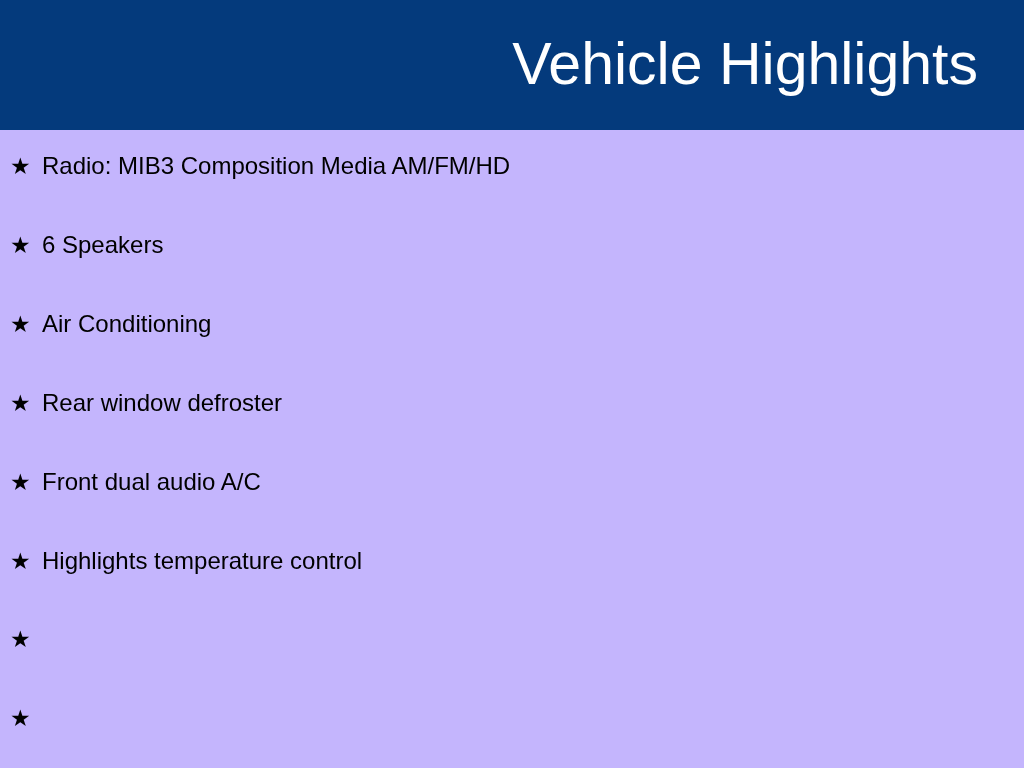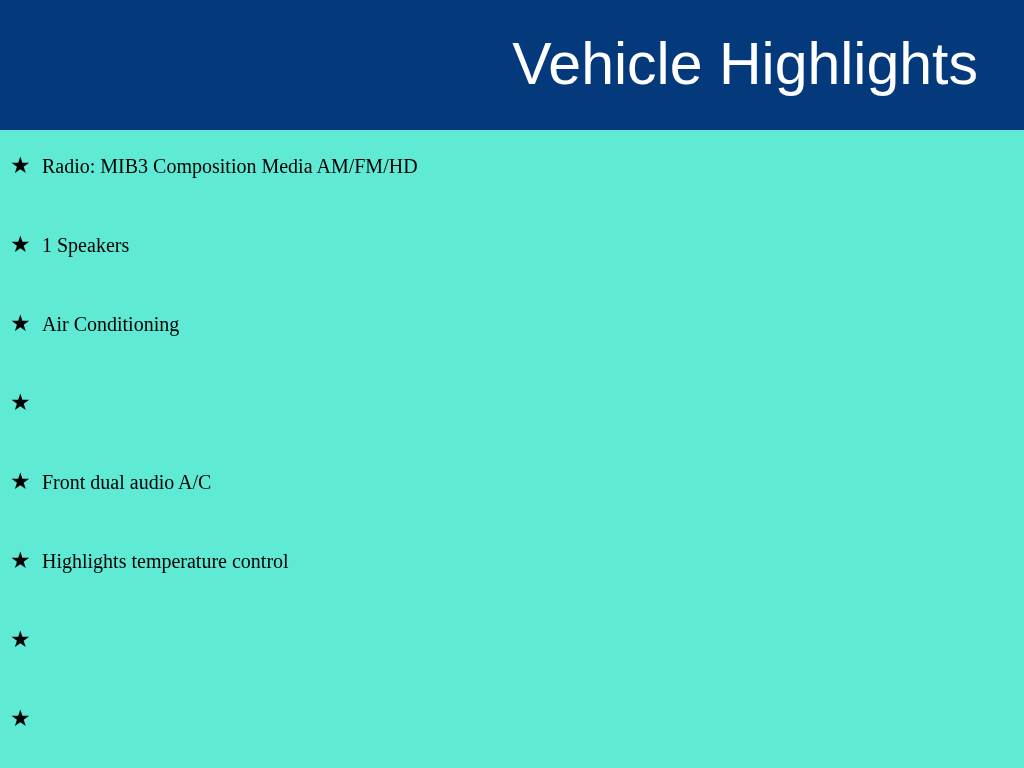--- a/index.html
+++ b/index.html
@@ -11,21 +11,21 @@
     height: 768px;
     background: #ffffff;
     font-family: "Liberation Sans", sans-serif;
     overflow: hidden;
   }
 
   .slide {
     position: relative;
     width: 1024px;
     height: 768px;
-    background: #5eead4;
+    background: #c4b5fd;
     box-sizing: border-box;
   }
 
   
   .slide-header {
     position: absolute;
     left: 0;
     top: 0;
     width: 1024px;
     height: 130px;
@@ -83,22 +83,22 @@
     flex: 0 0 32px;
     color: #000000;
     font-family: "DejaVu Sans", sans-serif;
     font-size: 23px;
     line-height: 1;
     text-align: left;
   }
 
   .highlight-text {
     color: #000000;
-    font-family: Liberation Serif, serif;
-    font-size: 20px;
+    font-family: Liberation Sans, sans-serif;
+    font-size: 24px;
     font-weight: 400;
     line-height: 1;
     white-space: nowrap;
   }
 </style>
 </head>
 <body>
 
 <div class="slide">
 
@@ -109,30 +109,31 @@
   <div class="slide-body">
     <ul class="highlights-list">
 
       <li class="highlight-item">
         <span class="bullet-star">★</span>
         <span class="highlight-text">Radio: MIB3 Composition Media AM/FM/HD</span>
       </li>
 
       <li class="highlight-item">
         <span class="bullet-star">★</span>
-        <span class="highlight-text">1 Speakers</span>
+        <span class="highlight-text">6 Speakers</span>
       </li>
 
       <li class="highlight-item">
         <span class="bullet-star">★</span>
         <span class="highlight-text">Air Conditioning</span>
       </li>
 
       <li class="highlight-item">
         <span class="bullet-star">★</span>
+        <span class="highlight-text">Rear window defroster</span>
       </li>
 
       <li class="highlight-item">
         <span class="bullet-star">★</span>
         <span class="highlight-text">Front dual audio A/C</span>
       </li>
 
       <li class="highlight-item">
         <span class="bullet-star">★</span>
         <span class="highlight-text">Highlights temperature control</span>

